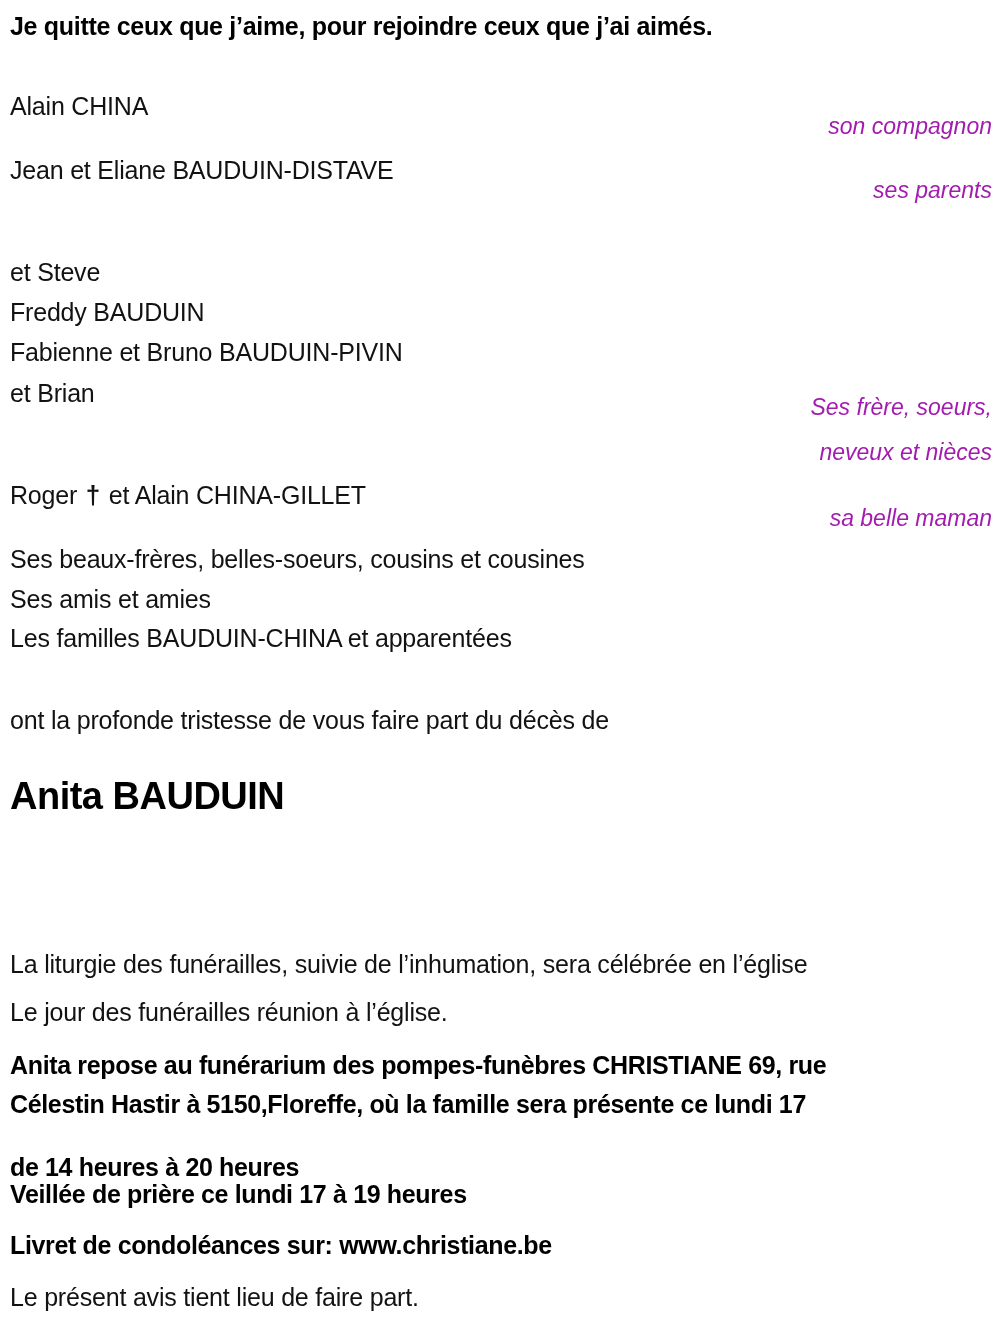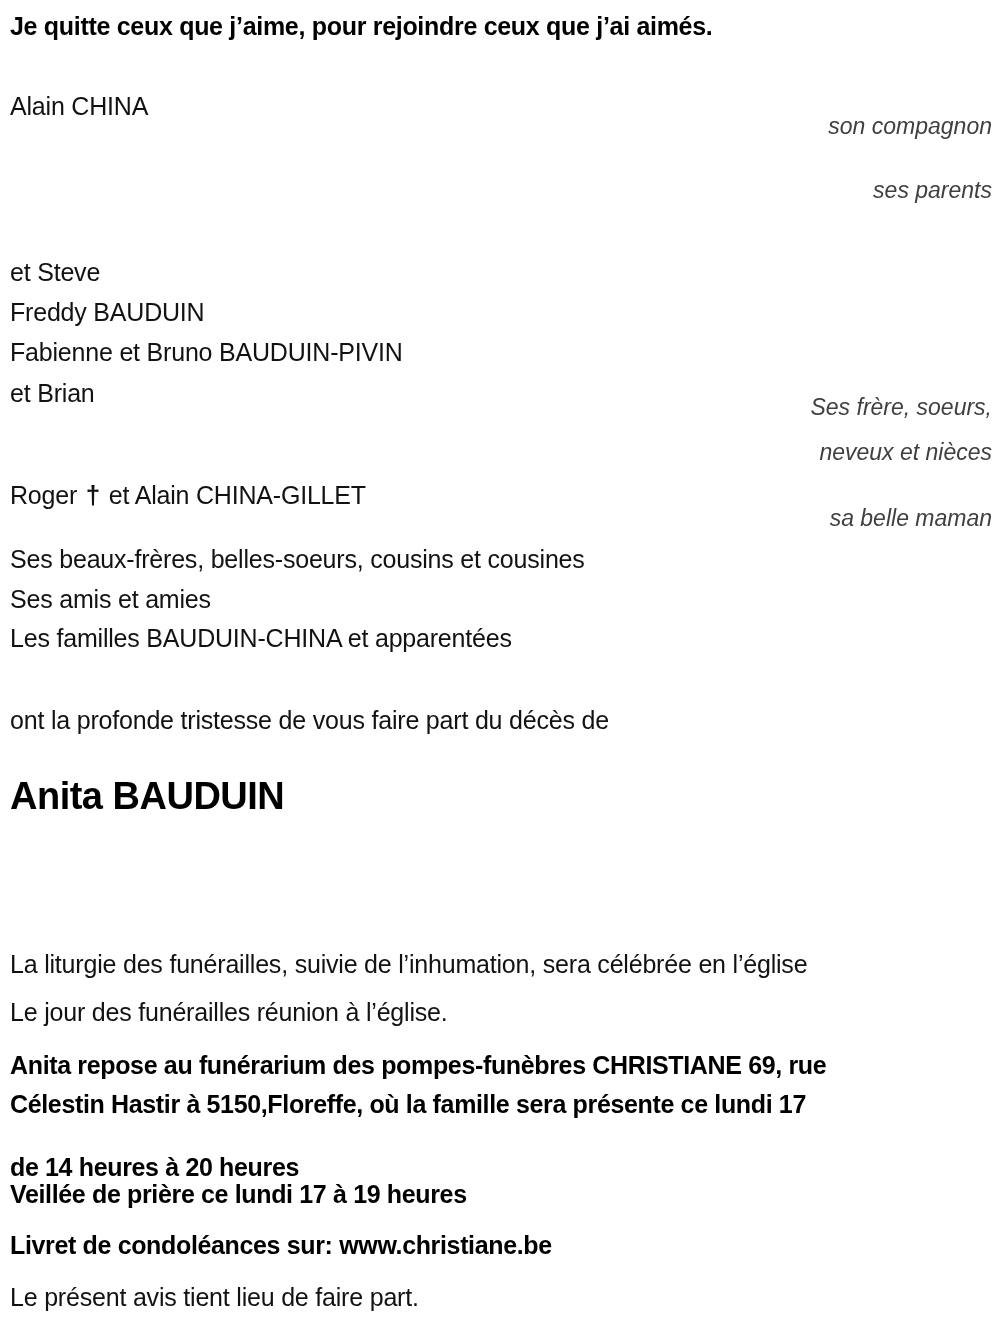--- a/index.html
+++ b/index.html
@@ -23,21 +23,21 @@
     padding: 0;
   }
   .rtext {
     position: absolute;
     right: 8px;
     text-align: right;
     white-space: pre;
     font-style: italic;
     font-size: 23px;
     line-height: 1;
-    color: #404040;
+    color: #a21caf;
   }
 
   .epigraph {
     position: absolute;
     left: 10px;
     top: 12px;
     font-size: 25px;
     font-weight: bold;
     letter-spacing: -0.3px;
     white-space: pre;
@@ -80,20 +80,21 @@
 </head>
 <body>
 
 <div class="page">
 
   <div class="epigraph">Je quitte ceux que j’aime, pour rejoindre ceux que j’ai aimés.</div>
 
   <div class="line" style="top:94px;">Alain CHINA</div>
   <div class="rtext" style="top:115px;">son compagnon</div>
 
+  <div class="line" style="top:158px;">Jean et Eliane BAUDUIN-DISTAVE</div>
   <div class="rtext" style="top:179px;">ses parents</div>
 
   <div class="line" style="top:260px;">et Steve</div>
   <div class="line" style="top:300px;">Freddy BAUDUIN</div>
   <div class="line" style="top:340px;">Fabienne et Bruno BAUDUIN-PIVIN</div>
   <div class="line" style="top:381px;">et Brian</div>
   <div class="rtext" style="top:396px;">Ses frère, soeurs,</div>
   <div class="rtext" style="top:441px;">neveux et nièces</div>
 
   <div class="line" style="top:482px;"><span>Roger </span><span class="cross">†</span><span> et Alain CHINA-GILLET</span></div>

